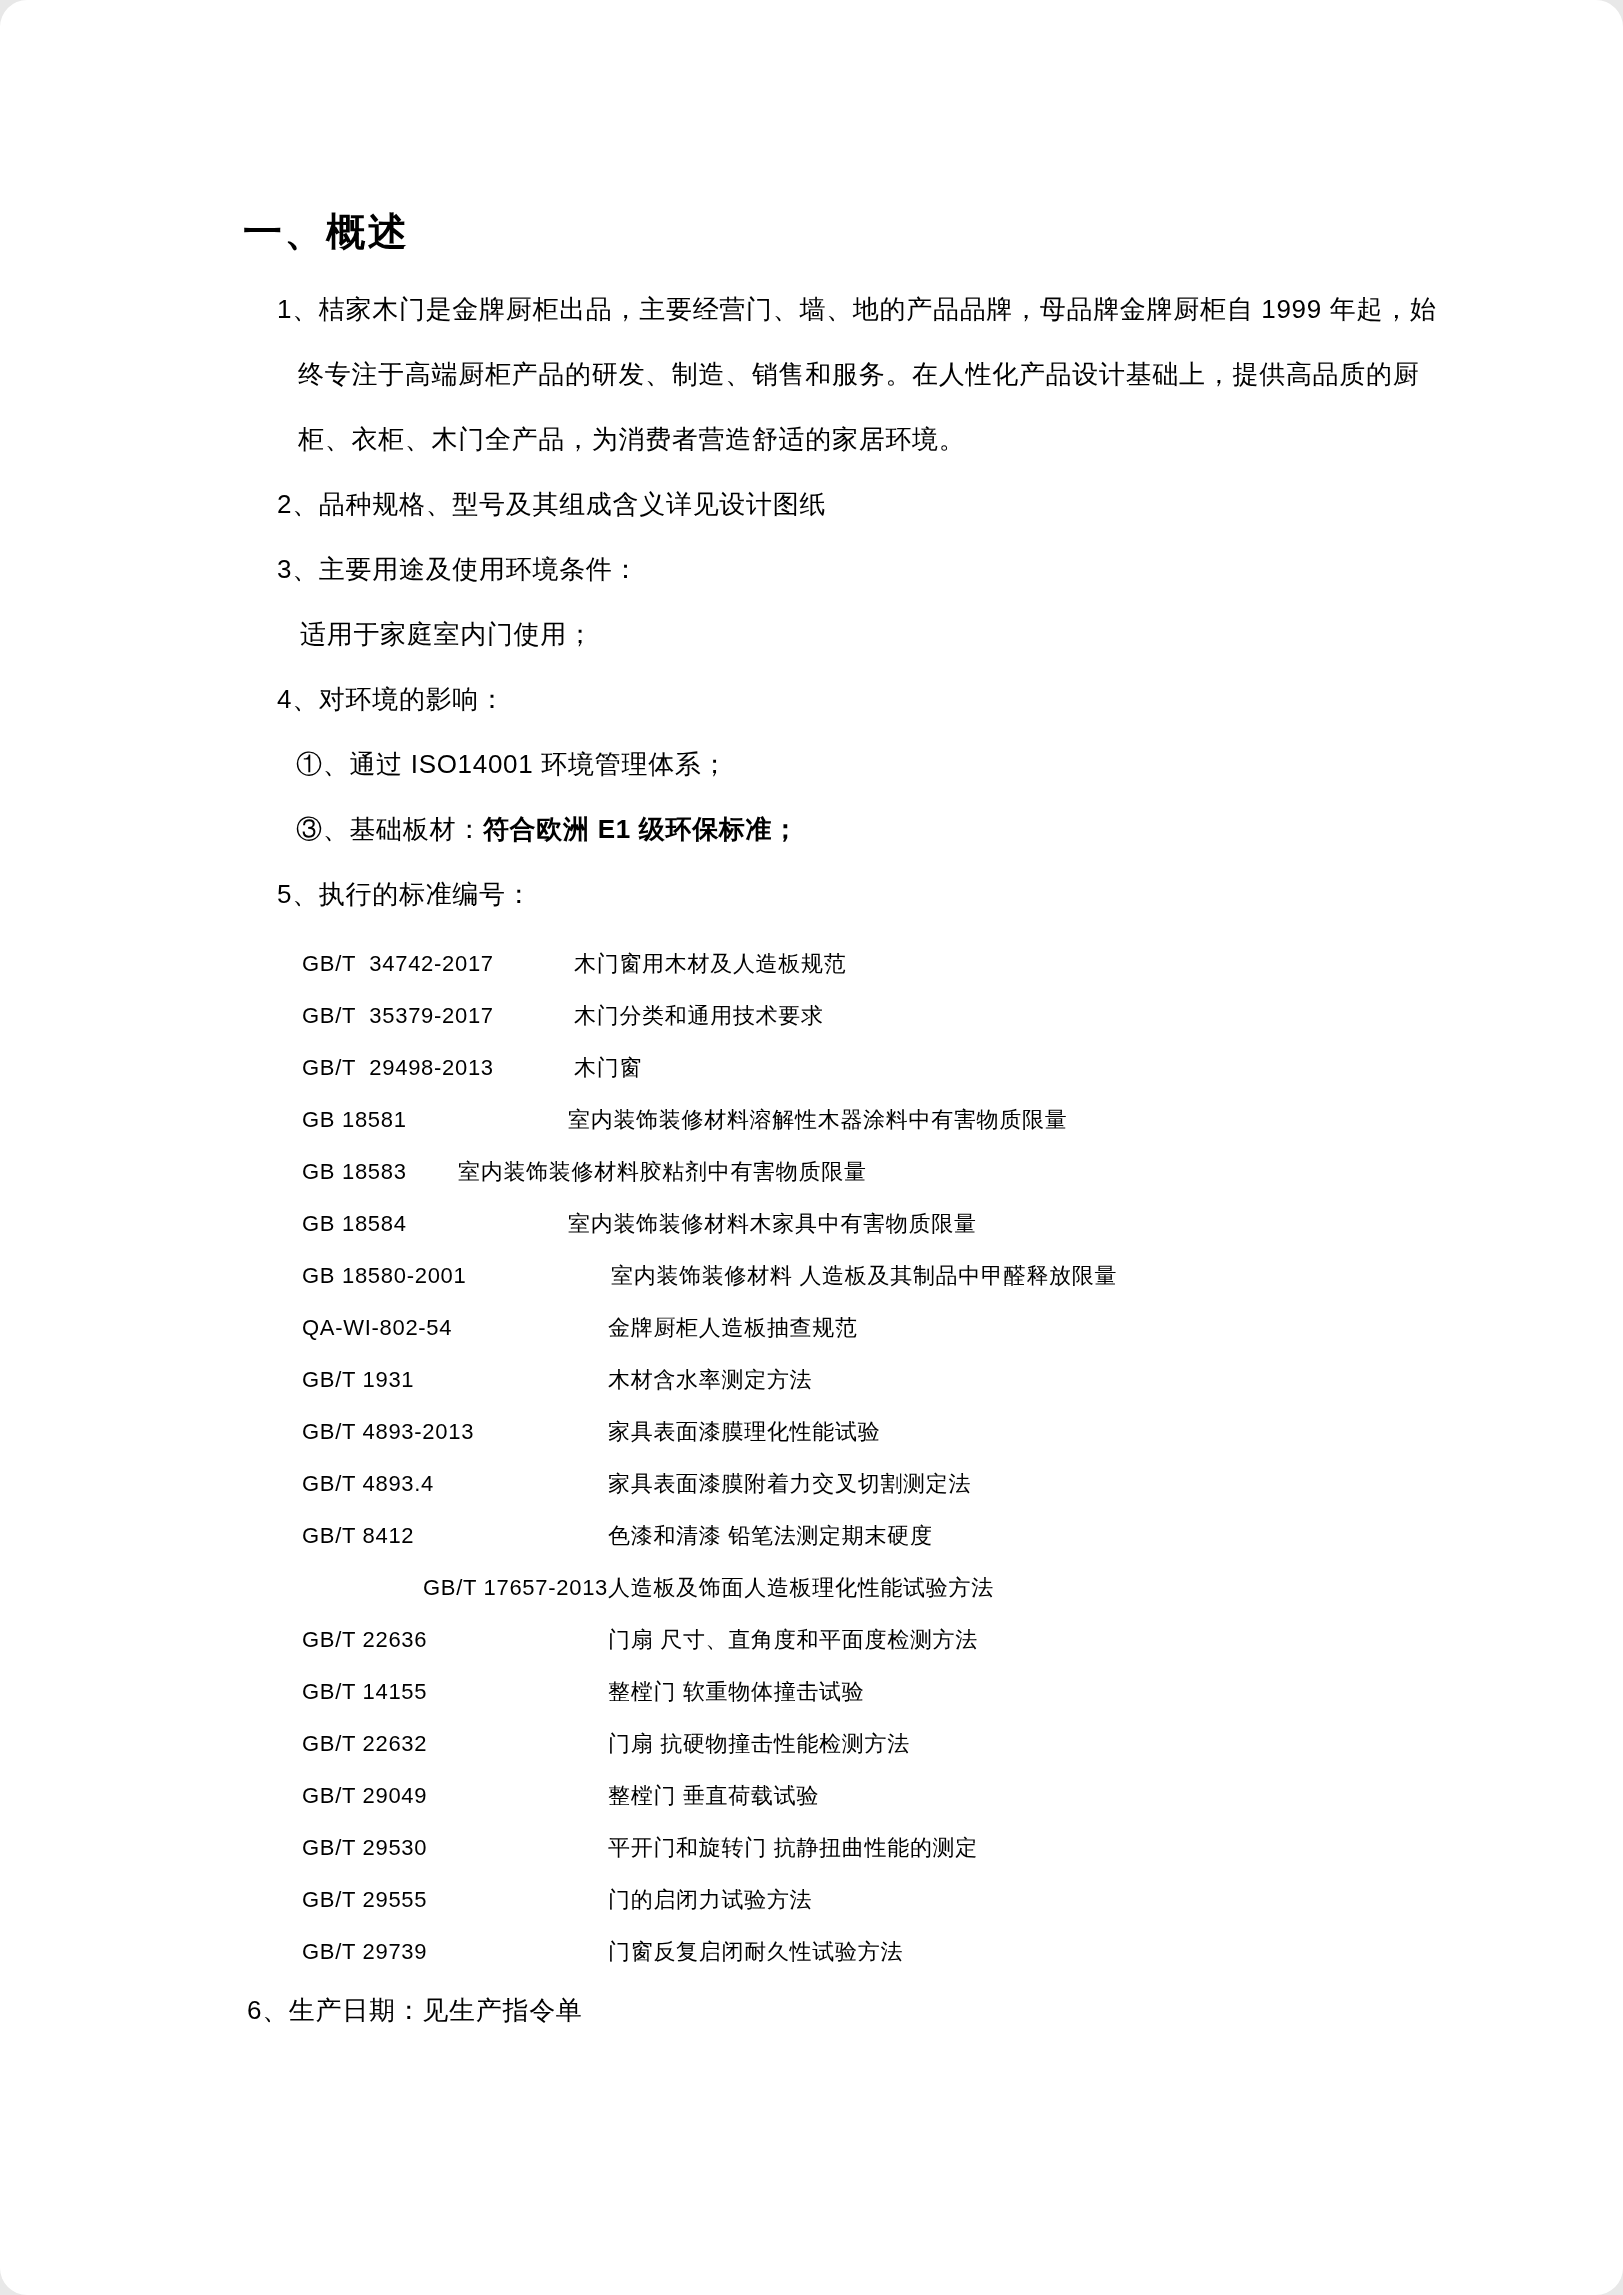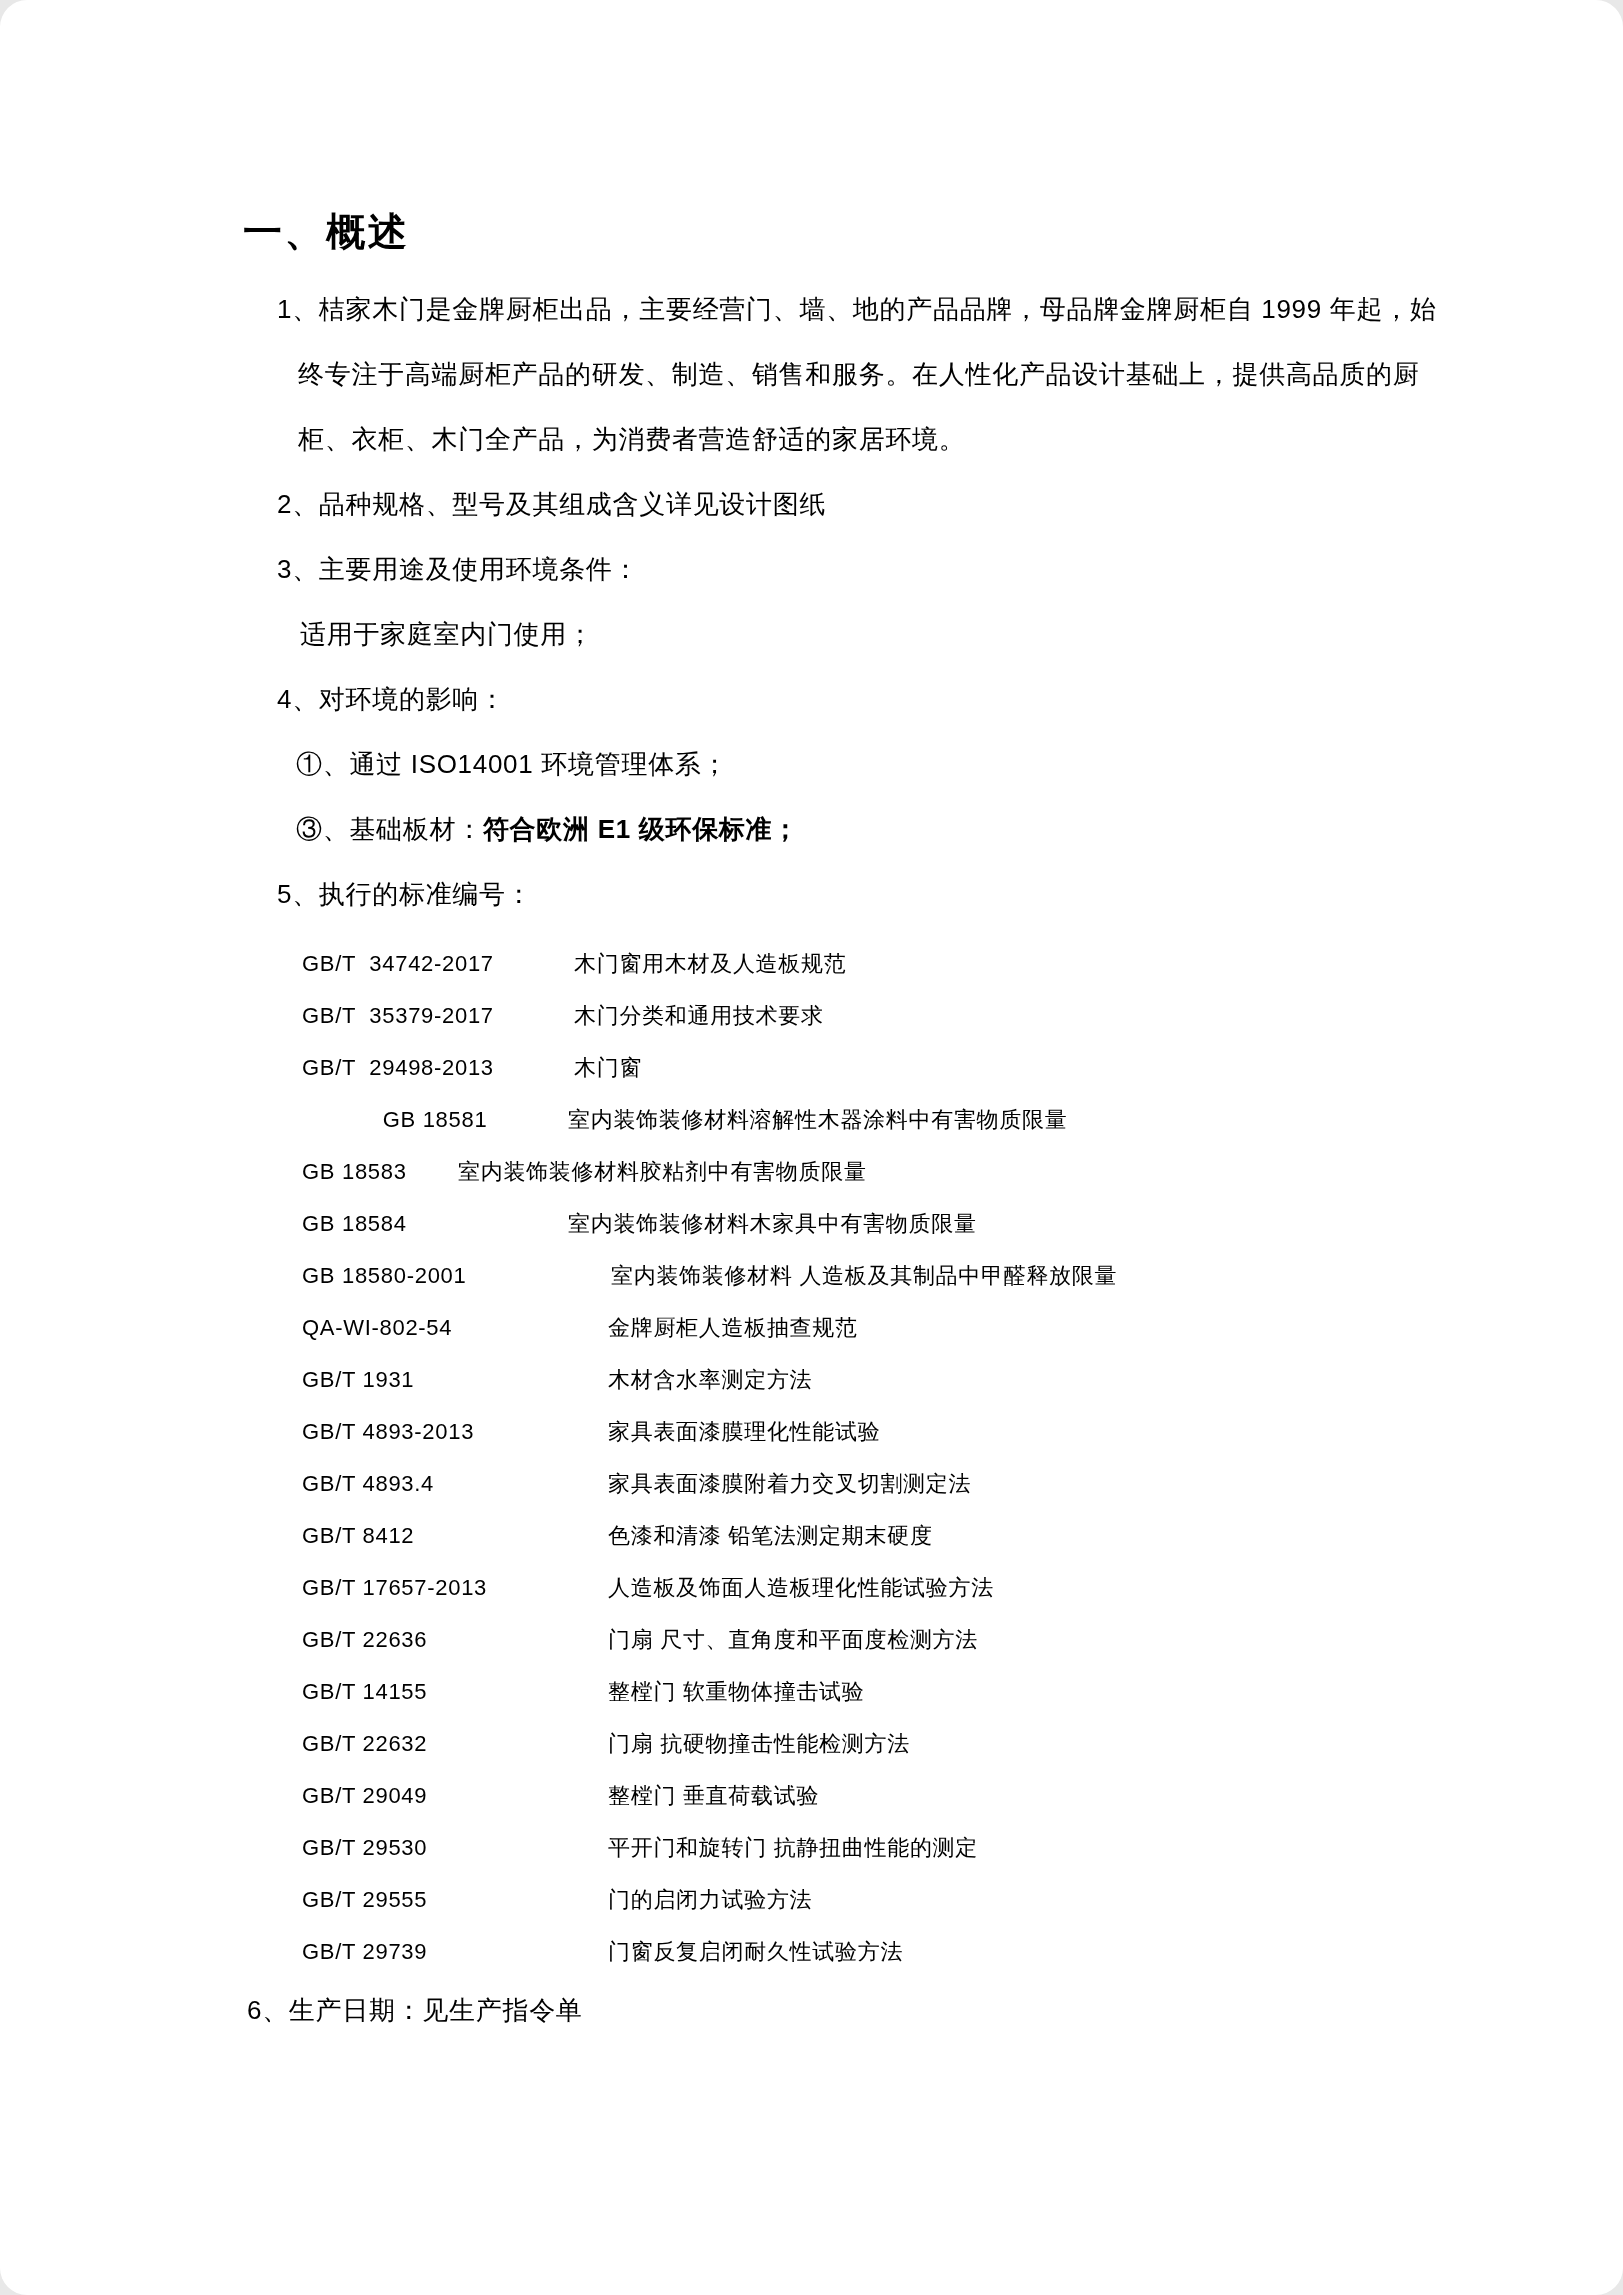--- a/index.html
+++ b/index.html
@@ -65,30 +65,30 @@
     <div class="line ind-item">4、对环境的影响：</div>
     <div class="line ind-sub">①、通过 ISO14001 环境管理体系；</div>
     <div class="line ind-sub"><span>③、基础板材：</span><span class="bold-seg">符合欧洲 E1 级环保标准；</span></div>
 
     <div class="line ind-item">5、执行的标准编号：</div>
 
     <div class="standards" id="standards-list">
         <div class="std-row"><span class="std-code" style="width: 272px;">GB/T  34742-2017</span><span class="std-name">木门窗用木材及人造板规范</span></div>
         <div class="std-row"><span class="std-code" style="width: 272px;">GB/T  35379-2017</span><span class="std-name">木门分类和通用技术要求</span></div>
         <div class="std-row"><span class="std-code" style="width: 272px;">GB/T  29498-2013</span><span class="std-name">木门窗</span></div>
-        <div class="std-row"><span class="std-code" style="width: 266px; text-align: center;">GB 18581</span><span class="std-name">室内装饰装修材料溶解性木器涂料中有害物质限量</span></div>
+        <div class="std-row"><span class="std-code" style="width: 266px;">GB 18581</span><span class="std-name">室内装饰装修材料溶解性木器涂料中有害物质限量</span></div>
         <div class="std-row"><span class="std-code" style="width: 156px;">GB 18583</span><span class="std-name">室内装饰装修材料胶粘剂中有害物质限量</span></div>
         <div class="std-row"><span class="std-code" style="width: 266px;">GB 18584</span><span class="std-name">室内装饰装修材料木家具中有害物质限量</span></div>
         <div class="std-row"><span class="std-code" style="width: 309px;">GB 18580-2001</span><span class="std-name">室内装饰装修材料 人造板及其制品中甲醛释放限量</span></div>
         <div class="std-row"><span class="std-code" style="width: 306px;">QA-WI-802-54</span><span class="std-name">金牌厨柜人造板抽查规范</span></div>
         <div class="std-row"><span class="std-code" style="width: 306px;">GB/T 1931</span><span class="std-name">木材含水率测定方法</span></div>
         <div class="std-row"><span class="std-code" style="width: 306px;">GB/T 4893-2013</span><span class="std-name">家具表面漆膜理化性能试验</span></div>
         <div class="std-row"><span class="std-code" style="width: 306px;">GB/T 4893.4</span><span class="std-name">家具表面漆膜附着力交叉切割测定法</span></div>
         <div class="std-row"><span class="std-code" style="width: 306px;">GB/T 8412</span><span class="std-name">色漆和清漆 铅笔法测定期末硬度</span></div>
-        <div class="std-row"><span class="std-code" style="width: 306px;">GB/T 17657-2013</span><span class="std-name">人造板及饰面人造板理化性能试验方法</span></div>
+        <div class="std-row"><span class="std-code" style="width: 306px; text-align: right;">GB/T 17657-2013</span><span class="std-name">人造板及饰面人造板理化性能试验方法</span></div>
         <div class="std-row"><span class="std-code" style="width: 306px;">GB/T 22636</span><span class="std-name">门扇 尺寸、直角度和平面度检测方法</span></div>
         <div class="std-row"><span class="std-code" style="width: 306px;">GB/T 14155</span><span class="std-name">整樘门 软重物体撞击试验</span></div>
         <div class="std-row"><span class="std-code" style="width: 306px;">GB/T 22632</span><span class="std-name">门扇 抗硬物撞击性能检测方法</span></div>
         <div class="std-row"><span class="std-code" style="width: 306px;">GB/T 29049</span><span class="std-name">整樘门 垂直荷载试验</span></div>
         <div class="std-row"><span class="std-code" style="width: 306px;">GB/T 29530</span><span class="std-name">平开门和旋转门 抗静扭曲性能的测定</span></div>
         <div class="std-row"><span class="std-code" style="width: 306px;">GB/T 29555</span><span class="std-name">门的启闭力试验方法</span></div>
         <div class="std-row"><span class="std-code" style="width: 306px;">GB/T 29739</span><span class="std-name">门窗反复启闭耐久性试验方法</span></div>
       </div>
 
     <div class="line ind-item6">6、生产日期：见生产指令单</div>

